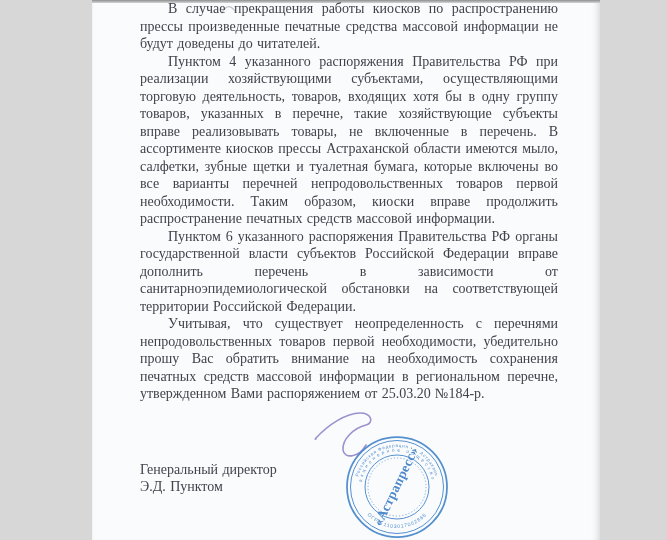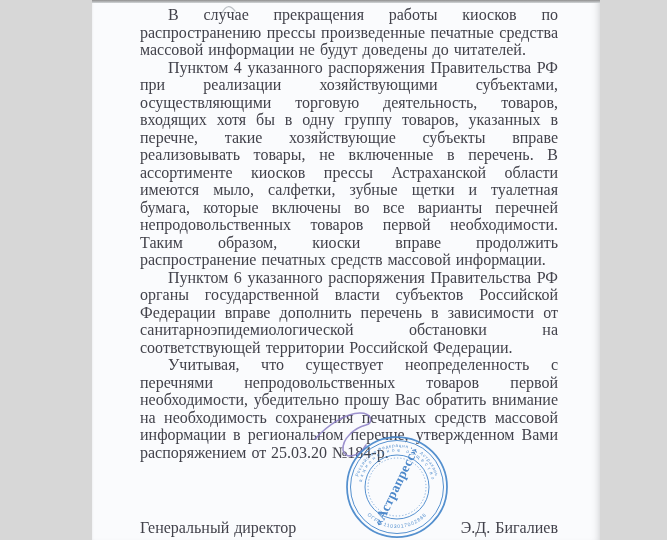--- a/index.html
+++ b/index.html
@@ -16,39 +16,40 @@
     width:508px;height:540px;
     background:#fafbfd;
     box-shadow:inset -7px 0 9px -7px rgba(0,0,0,.22), inset 2px 0 3px -2px rgba(0,0,0,.08);
   }
   .page-top-edge{
     position:absolute;left:0;top:0;width:100%;height:3px;
     background:linear-gradient(#8f8f8f,#d2d5d8);
   }
   .body-text{
     position:absolute;
-    left:48px;top:6px;
+    left:48px;top:0;
     width:418px;
-    font-size:16px;
+    font-size:14px;
     line-height:17.5px;
     color:#42424b;
     text-align:justify;
     word-spacing:.06em;
   }
   .body-text p{
     margin:0;
     text-indent:28px;
   }
   .signoff{
     display:flex;
     justify-content:space-between;
     align-items:baseline;
     margin-top:58px;
     text-indent:0;
     text-align:left;
+    flex-direction:column;
   }
   .sig-svg{
     position:absolute;left:220px;top:403px;
     width:70px;height:62px;
   }
   .stamp-svg{
     position:absolute;left:253px;top:435px;
     width:104px;height:104px;
     opacity:.92;
   }
@@ -93,21 +94,21 @@
     </svg>
 
     <div class="body-text">
       <p>В случае прекращения работы киосков по распространению прессы произведенные печатные средства массовой информации не будут доведены до читателей.</p>
       <p>Пунктом 4 указанного распоряжения Правительства РФ при реализации хозяйствующими субъектами, осуществляющими торговую деятельность, товаров, входящих хотя бы в одну группу товаров, указанных в перечне, такие хозяйствующие субъекты вправе реализовывать товары, не включенные в перечень. В ассортименте киосков прессы Астраханской области имеются мыло, салфетки, зубные щетки и туалетная бумага, которые включены во все варианты перечней непродовольственных товаров первой необходимости. Таким образом, киоски вправе продолжить распространение печатных средств массовой информации.</p>
       <p>Пунктом 6 указанного распоряжения Правительства РФ органы государственной власти субъектов Российской Федерации вправе дополнить перечень в зависимости от санитарноэпидемиологической обстановки на соответствующей территории Российской Федерации.</p>
       <p>Учитывая, что существует неопределенность с перечнями непродовольственных товаров первой необходимости, убедительно прошу Вас обратить внимание на необходимость сохранения печатных средств массовой информации в региональном перечне, утвержденном Вами распоряжением от 25.03.20 №184-р.</p>
 
       <div class="signoff">
         <span>Генеральный директор</span>
-        <span>Э.Д. Бигалиев</span>
+        <span>Э.Д. Пунктом</span>
       </div>
     </div>
 
     <svg class="sig-svg" viewBox="0 0 70 62">
       <circle cx="3.5" cy="36" r="1.1" fill="#8b7ec6" opacity="0.8"></circle>
       <path d="M4,35 C16,22 34,10 48,10 C60,10 62,20 54,22 C42,25 30,36 31,47 C32,56 47,55 54,42" fill="none" stroke="#8b7ec6" stroke-width="1.6" stroke-linecap="round" opacity="0.85"></path>
     </svg>
 
     <svg class="stamp-svg" viewBox="0 0 208 208">
       <defs>

